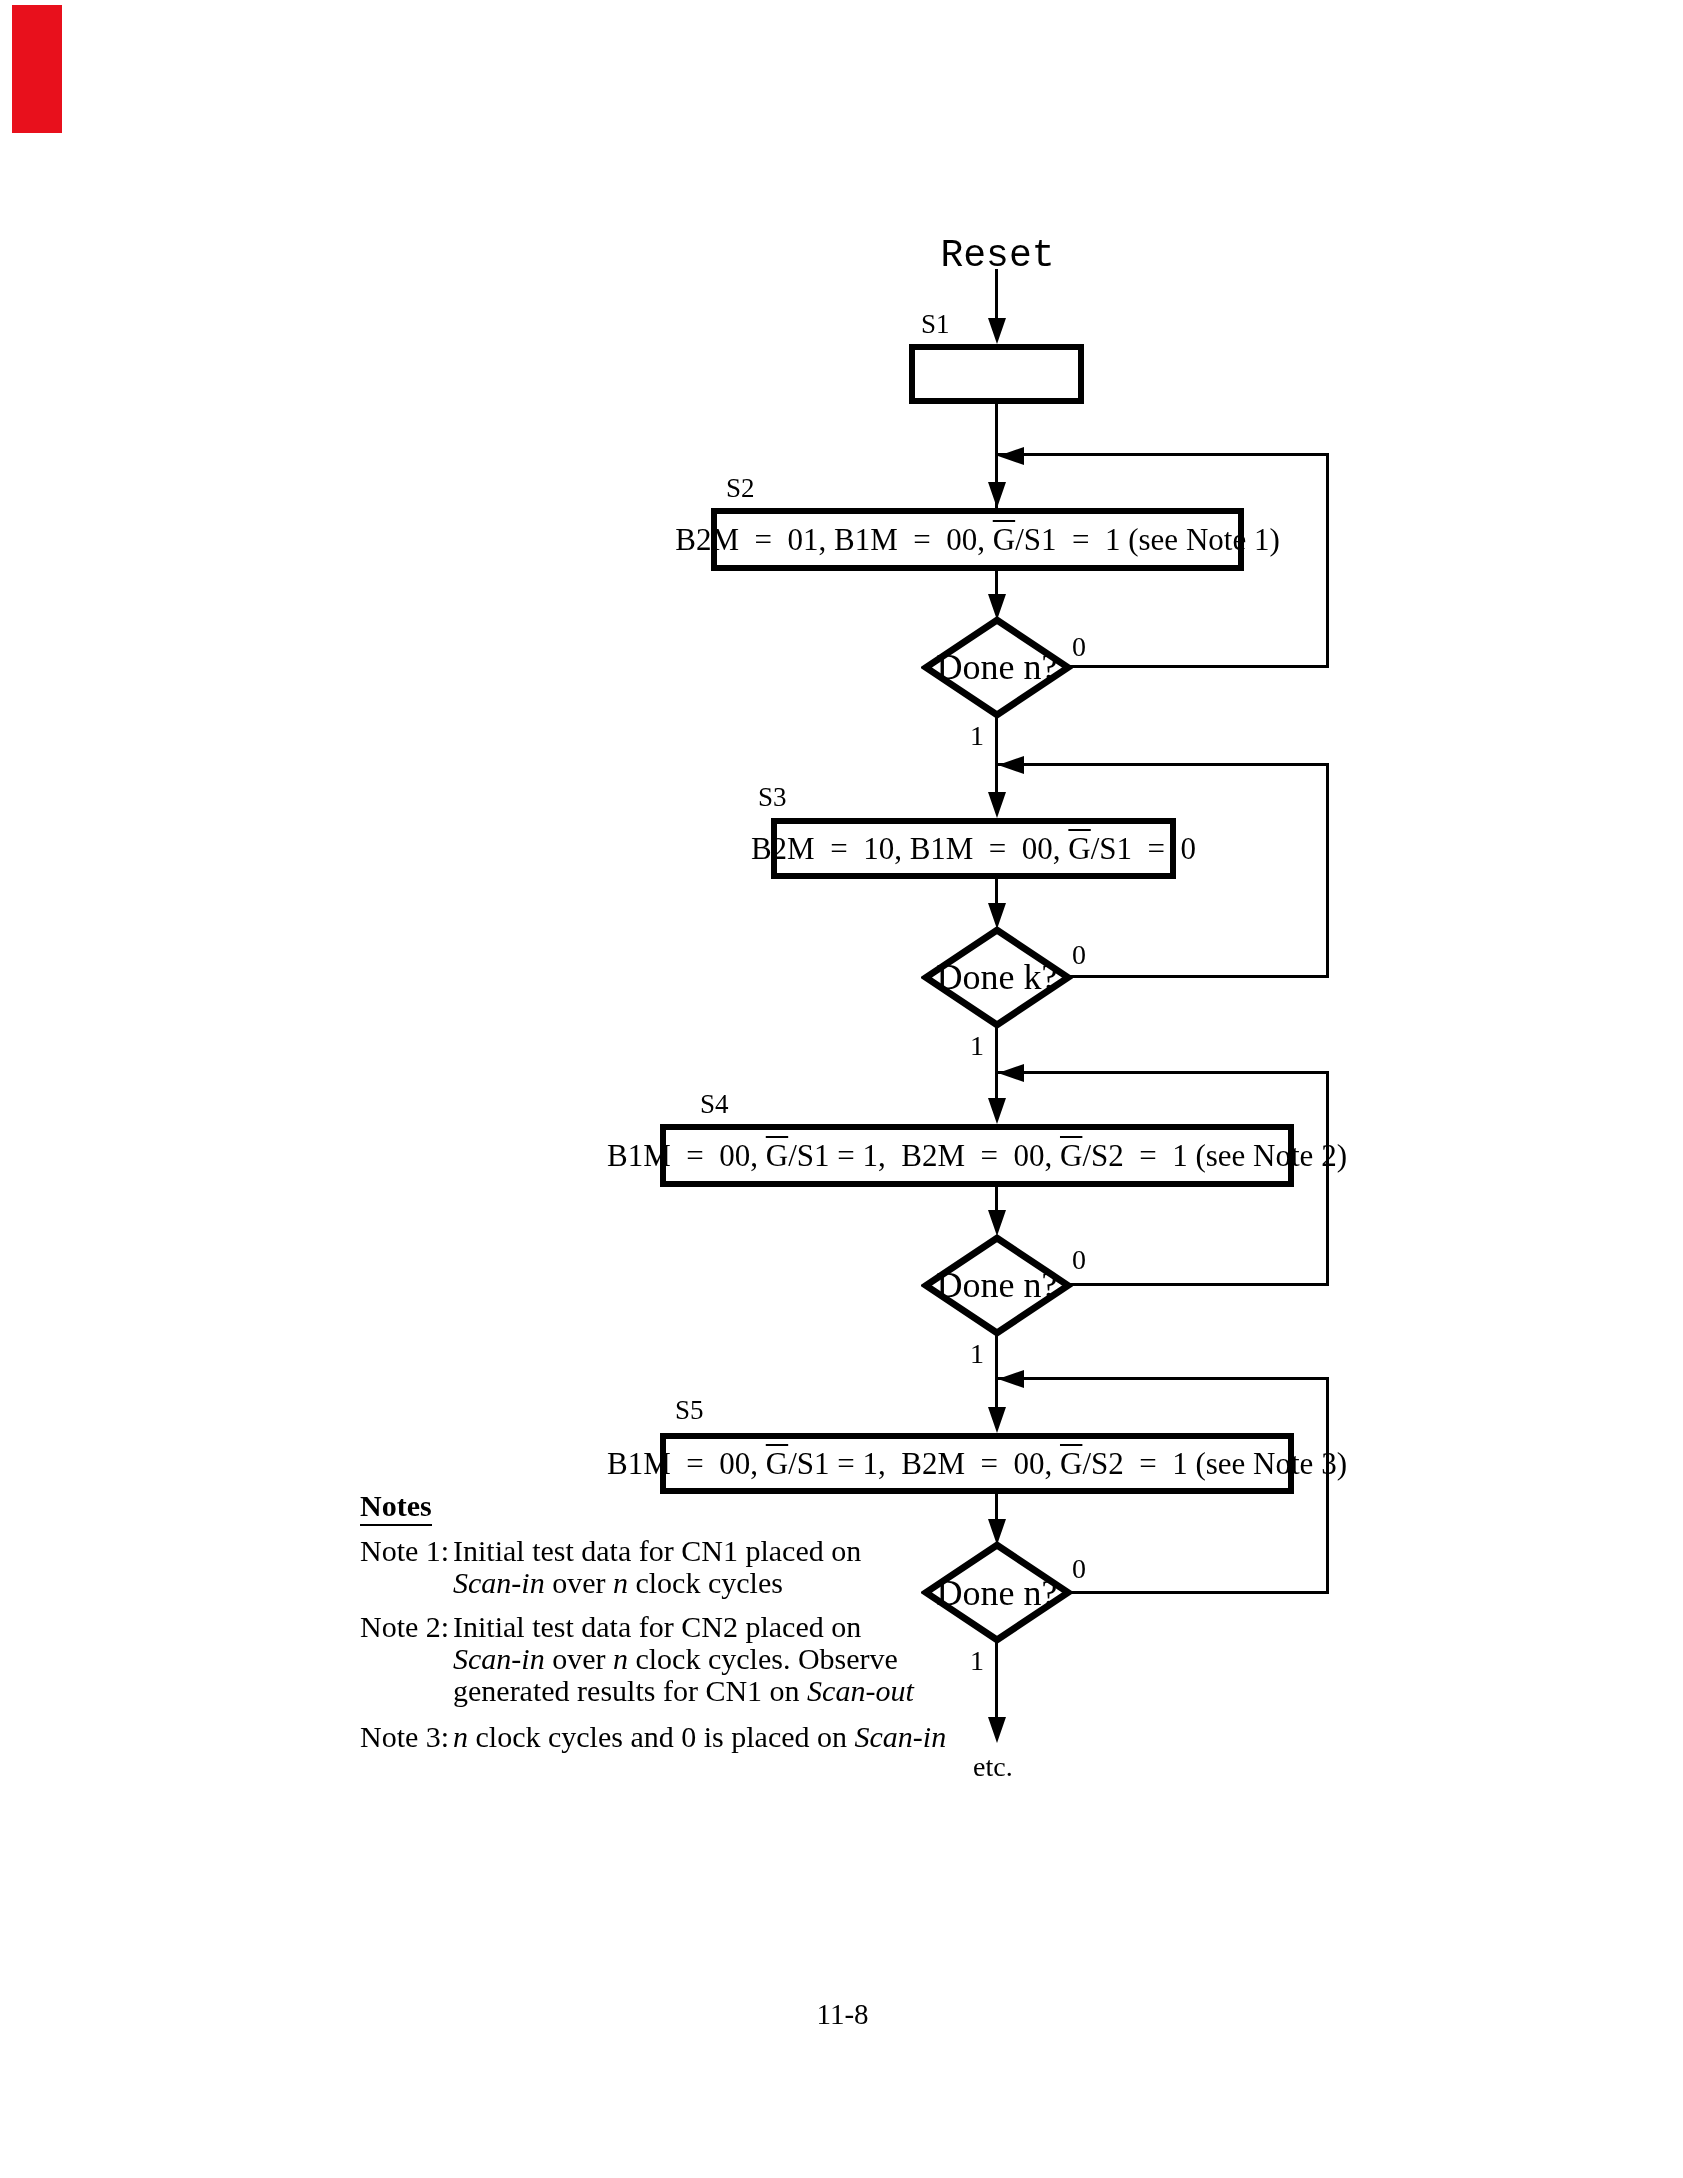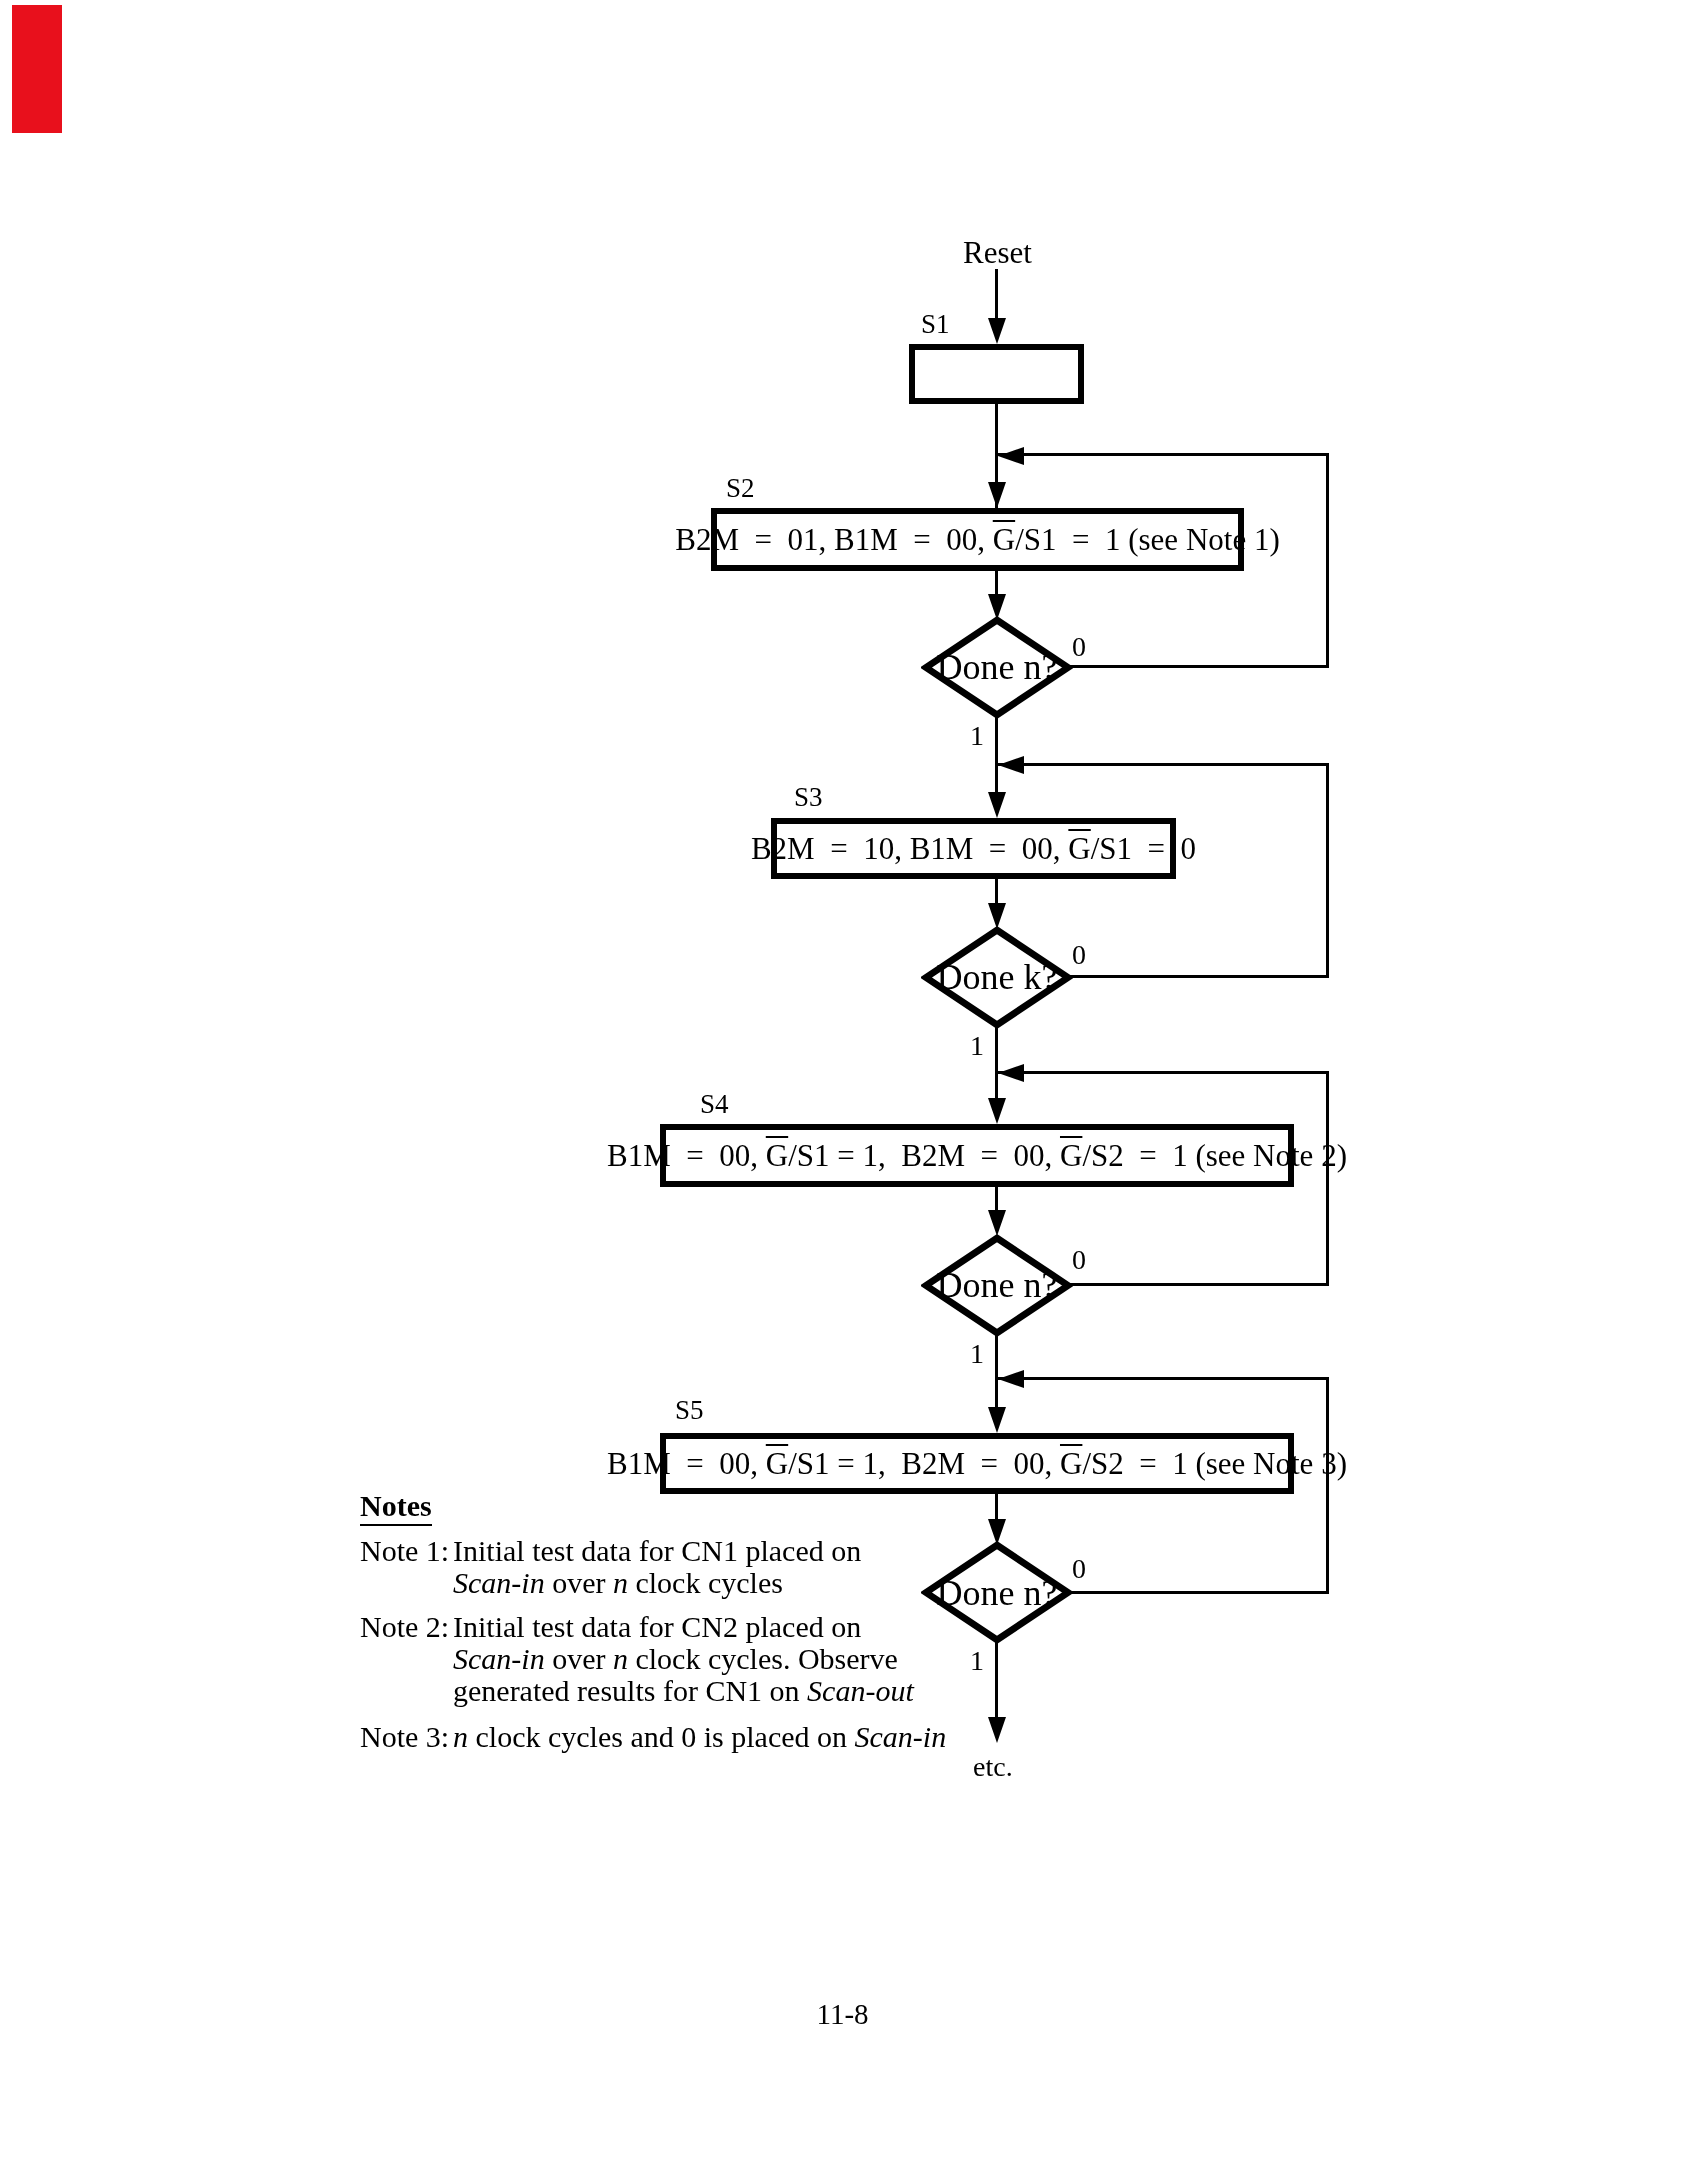--- a/index.html
+++ b/index.html
@@ -14,21 +14,21 @@
   .al{position:absolute;width:0;height:0;border-top:9px solid transparent;
       border-bottom:9px solid transparent;border-right:26px solid #000;}
   
   .sbox{position:absolute;box-sizing:border-box;border:6px solid #000;background:#fff;
         display:flex;align-items:center;justify-content:center;}
   .boxtext{font-size:31px;line-height:1;white-space:pre;}
   .ov{text-decoration:overline;text-decoration-thickness:2px;}
   .it{font-style:italic;}
   
   .lbl{position:absolute;font-size:27px;line-height:1;}
-  .big{font-size:31px;}
+  .big{font-size:38px;font-family:Liberation Mono, monospace;}
   .dtext{position:absolute;left:921px;width:152px;height:34px;display:flex;
          align-items:center;justify-content:center;font-size:36px;line-height:1;}
   .branch{position:absolute;font-size:28px;line-height:1;}
   .ctr{text-align:center;}
   
   .noteshead{position:absolute;left:360px;top:1491px;font-size:30px;font-weight:bold;
              line-height:1;border-bottom:2px solid #000;padding-bottom:3px;}
   .notelabel{position:absolute;left:360px;font-size:30px;line-height:32px;}
   .notetext{position:absolute;left:453px;font-size:30px;line-height:32px;white-space:nowrap;}
   .red-marker{position:absolute;left:12px;top:5px;width:50px;height:128px;}
@@ -121,21 +121,21 @@
   <div class="branch" style="left:1072px;top:941px;">0</div>
   <div class="branch" style="left:970px;top:1032px;">1</div>
   <div class="branch" style="left:1072px;top:1246px;">0</div>
   <div class="branch" style="left:970px;top:1340px;">1</div>
   <div class="branch" style="left:1072px;top:1555px;">0</div>
   <div class="branch" style="left:970px;top:1647px;">1</div>
 
   <div class="lbl big ctr" style="left:931px;top:237px;width:133px;">Reset</div>
   <div class="lbl" style="left:921px;top:311px;">S1</div>
   <div class="lbl" style="left:726px;top:475px;">S2</div>
-  <div class="lbl" style="left:794px;top:784px;">S3</div>
+  <div class="lbl" style="left:758px;top:784px;">S3</div>
   <div class="lbl" style="left:676px;top:1091px;margin-left:24px;">S4</div>
   <div class="lbl" style="left:675px;top:1397px;">S5</div>
   <div class="branch" style="left:973px;top:1753px;">etc.</div>
 
   <div class="noteshead">Notes</div>
 
   <div class="notelabel" style="top:1535px;">Note 1:</div>
   <div class="notetext" style="top:1535px;">
     <div><span>Initial test data for CN1 placed on</span></div>
     <div><span class="it">Scan-in</span><span> over </span><span class="it">n</span><span> clock cycles</span></div>

